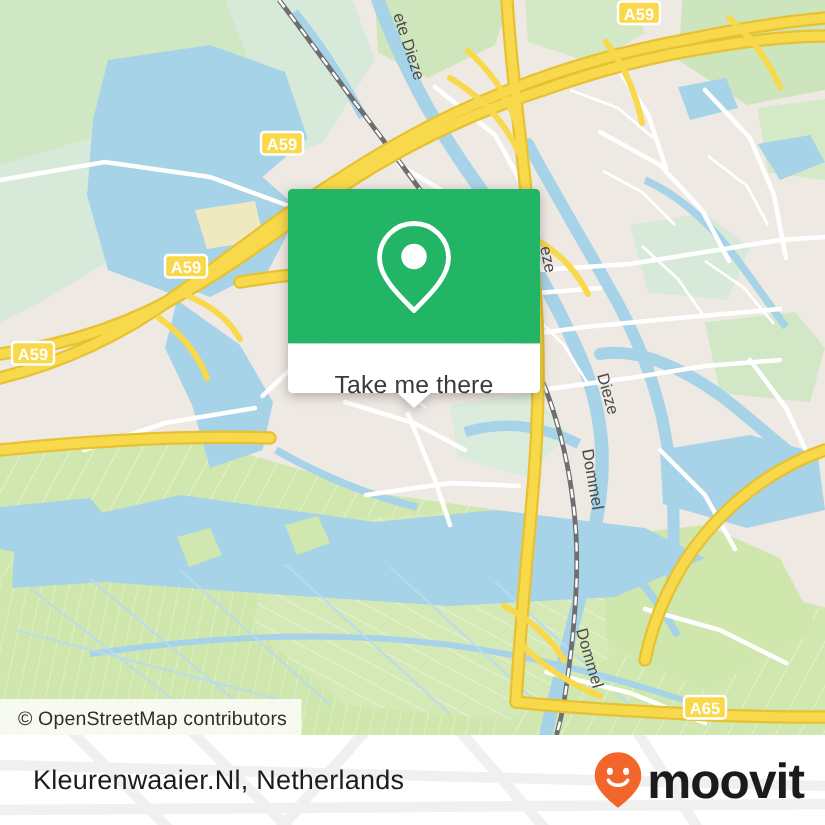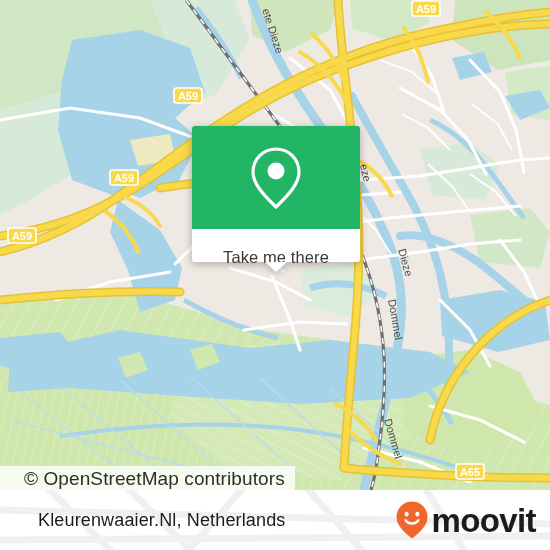--- a/index.html
+++ b/index.html
@@ -29,25 +29,25 @@
   }
   #map-svg { display: block; }
 
   
   #attribution {
     position: absolute;
     left: 0;
     top: 466px;
     height: 24px;
     display: flex;
-    align-items: flex-end;
-    padding: 0 10px 0 24px;
+    align-items: center;
+    padding: 0 10px 0 12px;
     background: rgba(255,255,255,0.80);
     color: #2e2e2e;
-    font-size: 19px;
+    font-size: 13px;
     letter-spacing: 0.1px;
     white-space: nowrap;
     z-index: 40;
   }
 
   
   #popup {
     position: absolute;
     left: 192px;
     top: 126px;
@@ -104,21 +104,21 @@
     width: 550px; height: 60px;
     opacity: 1;
   }
   #footer-inner {
     position: relative;
     width: 100%;
     height: 100%;
     display: flex;
     align-items: center;
     justify-content: space-between;
-    padding: 0 14px 0 38px;
+    padding: 0 14px 0 22px;
     box-sizing: border-box;
   }
   #place-title {
     color: #1c1c1c;
     font-size: 18px;
     letter-spacing: 0.15px;
     white-space: nowrap;
   }
   #brand {
     display: flex;

